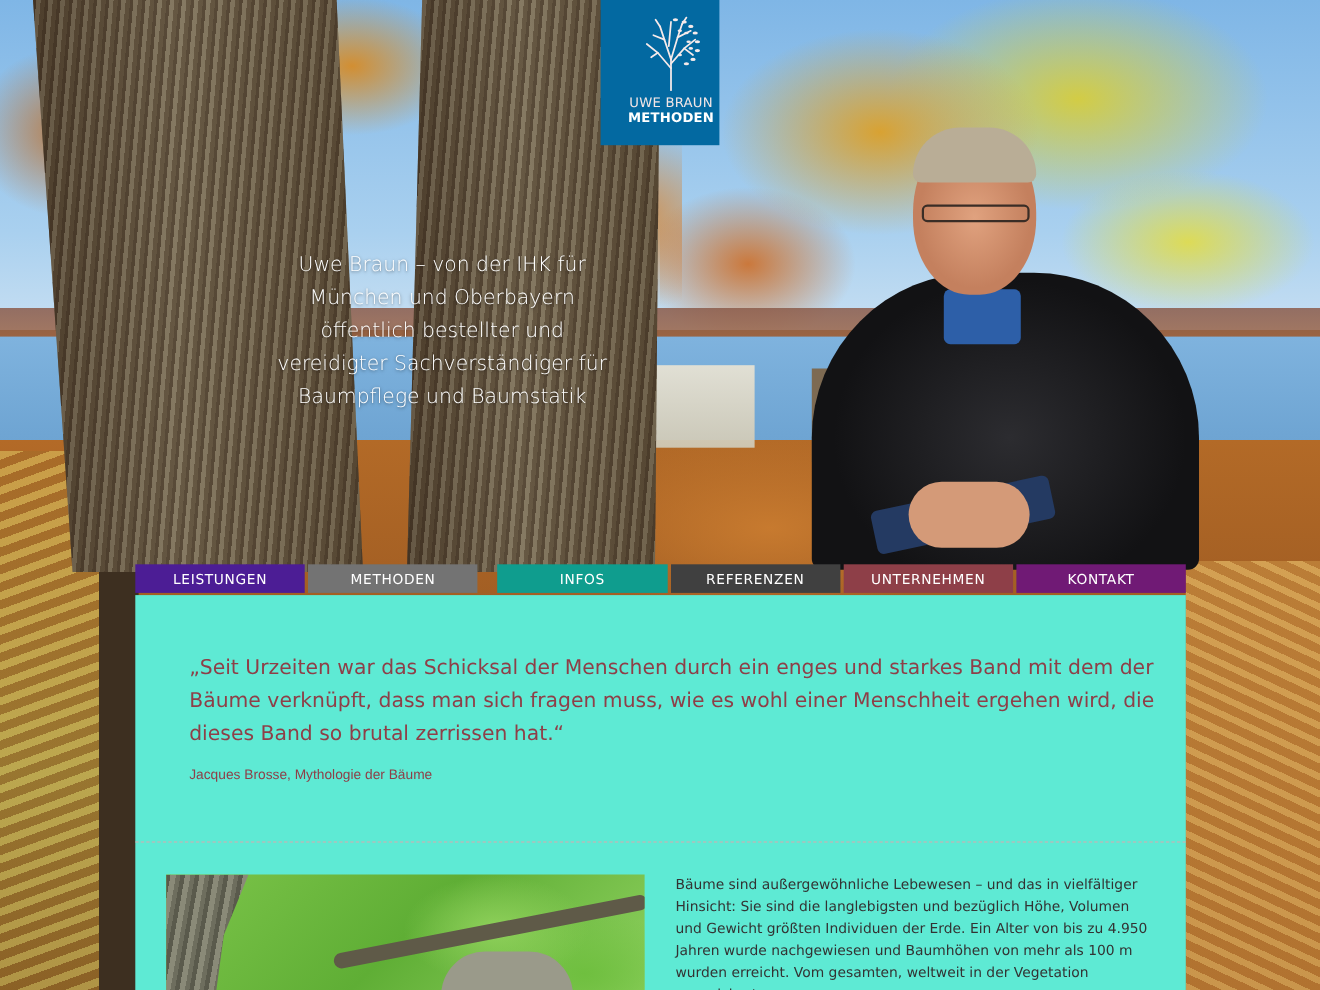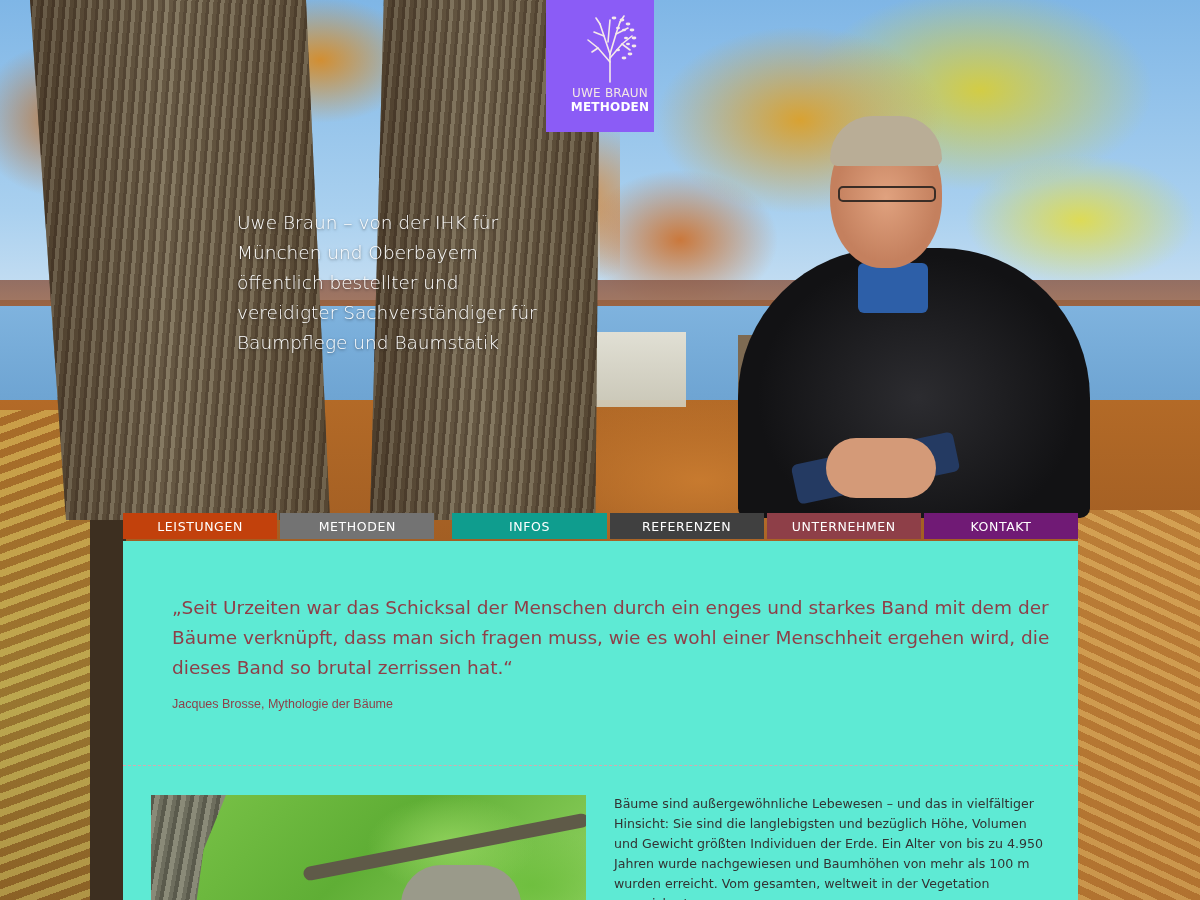--- a/index.html
+++ b/index.html
@@ -109,43 +109,44 @@
     background: #d49a78; border-radius: 30px;
   }
   .person .notebook {
     position: absolute; left: 55px; top: 330px; width: 165px; height: 40px;
     background: #243a62; border-radius: 6px; transform: rotate(-12deg);
   }
 
   
   .logo {
     position: absolute; left: 546px; top: 0; width: 108px; height: 132px;
-    background: #8b5cf6;
+    background: #0369a1;
     display: flex; flex-direction: column; align-items: center;
     text-decoration: none;
     padding-left: 20px;
   }
   .logo svg { margin-top: 12px; }
   .logo .name {
     margin-top: 2px; color: #f3e6e6; font-size: 12px; letter-spacing: 0.2px;
     font-family: "DejaVu Sans", sans-serif;
   }
   .logo .sub {
     color: #ffffff; font-size: 12px; font-weight: bold; letter-spacing: 0.2px;
     font-family: "DejaVu Sans", sans-serif;
   }
 
   
   .hero-text {
-    position: absolute; left: 237px; top: 208px; width: 330px;
+    position: absolute; left: 237px; top: 226px; width: 330px;
     color: #ffffff; font-size: 18.5px; line-height: 30px;
     text-shadow: 0 1px 3px rgba(0,0,0,0.55);
     font-family: "DejaVu Sans", sans-serif;
     font-weight: 300;
     white-space: pre-line;
+    text-align: center;
   }
 
   
   .nav {
     position: absolute; left: 123px; top: 513px; width: 955px; height: 26px;
     display: flex; gap: 3px;
   }
   .nav a {
     flex: 1; display: flex; align-items: center; justify-content: center;
     color: #ffffff; font-size: 12.5px; letter-spacing: 0.6px;
@@ -262,21 +263,21 @@
   <span class="sub">METHODEN</span>
 </a>
 
 <div class="hero-text">Uwe Braun – von der IHK für
 München und Oberbayern
 öffentlich bestellter und
 vereidigter Sachverständiger für
 Baumpflege und Baumstatik</div>
 
 <nav class="nav">
-  <a style="background:#c2410c;">LEISTUNGEN</a>
+  <a style="background:#4c1d95;">LEISTUNGEN</a>
   <a style="background:#737373;">METHODEN</a>
   <a style="background:#0f9d8e;margin-left:15px;">INFOS</a>
   <a style="background:#404040;">REFERENZEN</a>
   <a style="background:#8e3f48;">UNTERNEHMEN</a>
   <a style="background:#701a75;text-align:center;">KONTAKT</a>
 </nav>
 
 <main class="panel">
   <blockquote class="quote">„Seit Urzeiten war das Schicksal der Menschen durch ein enges und starkes Band mit dem der Bäume verknüpft, dass man sich fragen muss, wie es wohl einer Menschheit ergehen wird, die dieses Band so brutal zerrissen hat.“</blockquote>
   <div class="quote-author">Jacques Brosse, Mythologie der Bäume</div>

